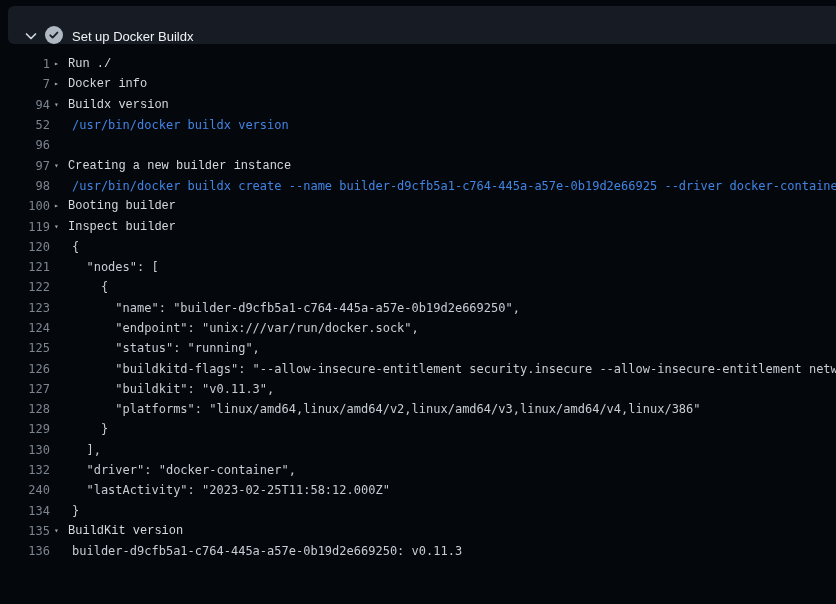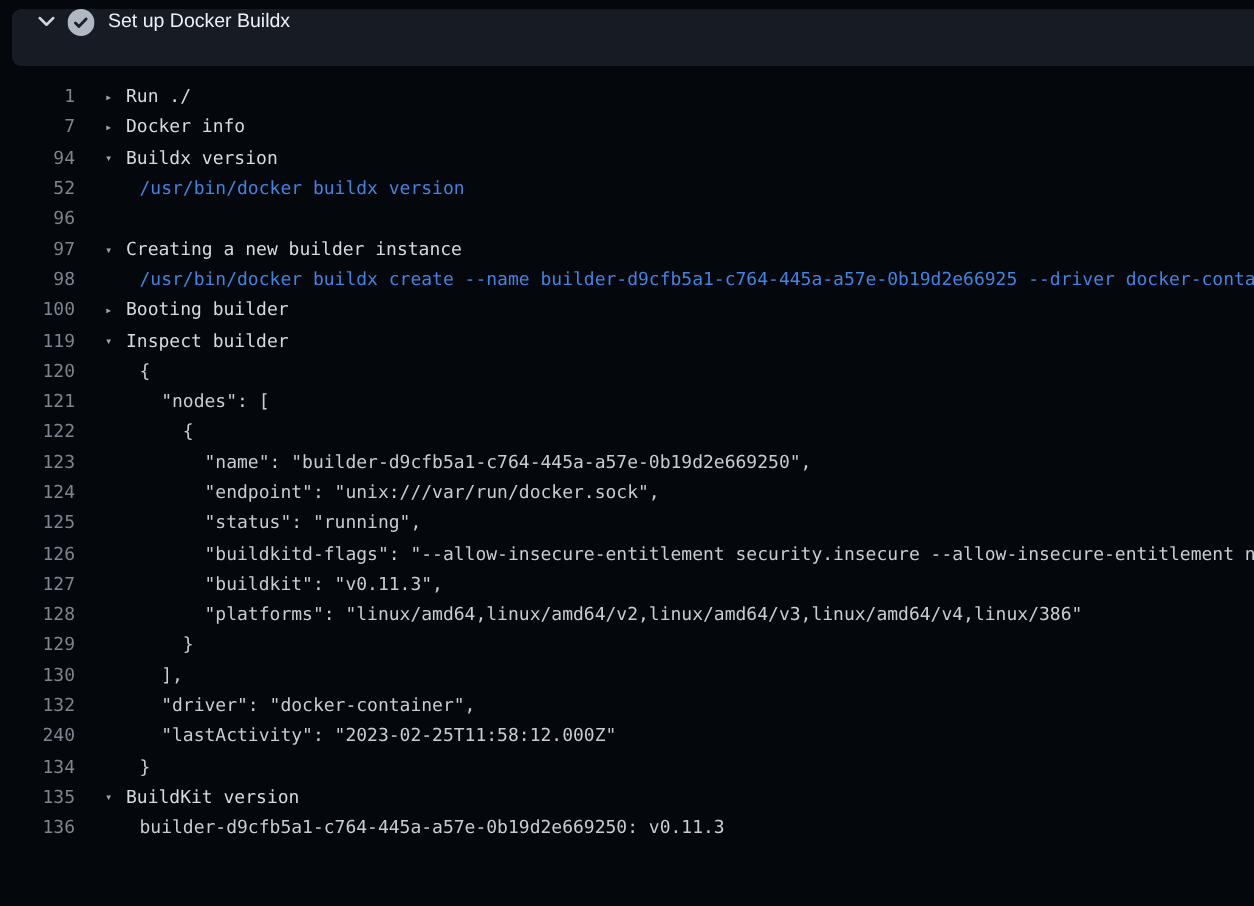--- a/index.html
+++ b/index.html
@@ -4,40 +4,40 @@
 <style>
   html, body { margin:0; padding:0; }
   body {
     width:836px; height:604px; overflow:hidden; position:relative;
     background:#04070b;
     font-family:"DejaVu Sans Mono","Liberation Mono",monospace;
   }
   .step-header {
     position:absolute; left:8px; top:6px; right:0; height:38px;
     background:#171c24; border-radius:6px 0 0 6px;
-    display:flex; align-items:flex-start; padding-left:15px; gap:6px;
+    display:flex; align-items:flex-end; padding-left:15px; gap:6px;
     cursor:pointer;
   }
   .icon-btn { display:flex; align-items:center; justify-content:center; }
   .step-title {
     color:#eef2f6; font-family:"Liberation Sans","DejaVu Sans",sans-serif;
     font-size:13px; font-weight:500; margin-left:3px;
   }
   .log { position:absolute; top:54px; left:0; right:0; }
   .line {
     display:flex; height:20.3px; align-items:center;
     font-size:12px; white-space:pre; overflow:hidden;
   }
   .num {
     flex:none; width:50px; text-align:right;
     color:#7d8590; cursor:pointer;
   }
-  .content { margin-left:43px; color:#c6cdd5; }
+  .content { margin-left:22px; color:#c6cdd5; }
   .content.group_open, .content.group_collapsed {
-    margin-left:20px; color:#d4dbe1; cursor:pointer;
+    margin-left:4px; color:#d4dbe1; cursor:pointer;font-family:Liberation Mono, monospace;
   }
   .content.cmd { color:#4184e4; }
   .tri {
     display:inline-block; width:14px; font-size:8px; color:#9aa4ae;
     vertical-align:1px;
   }
 </style>
 </head>
 <body>
 

